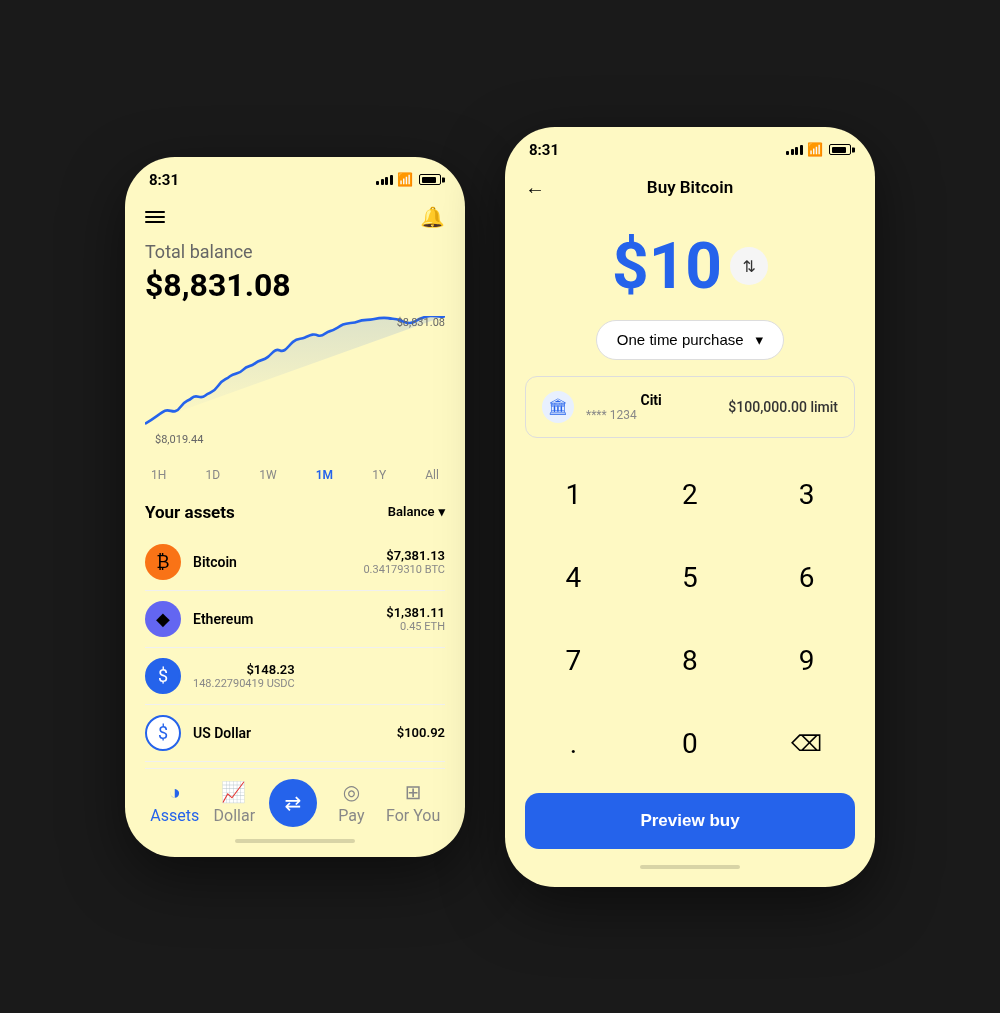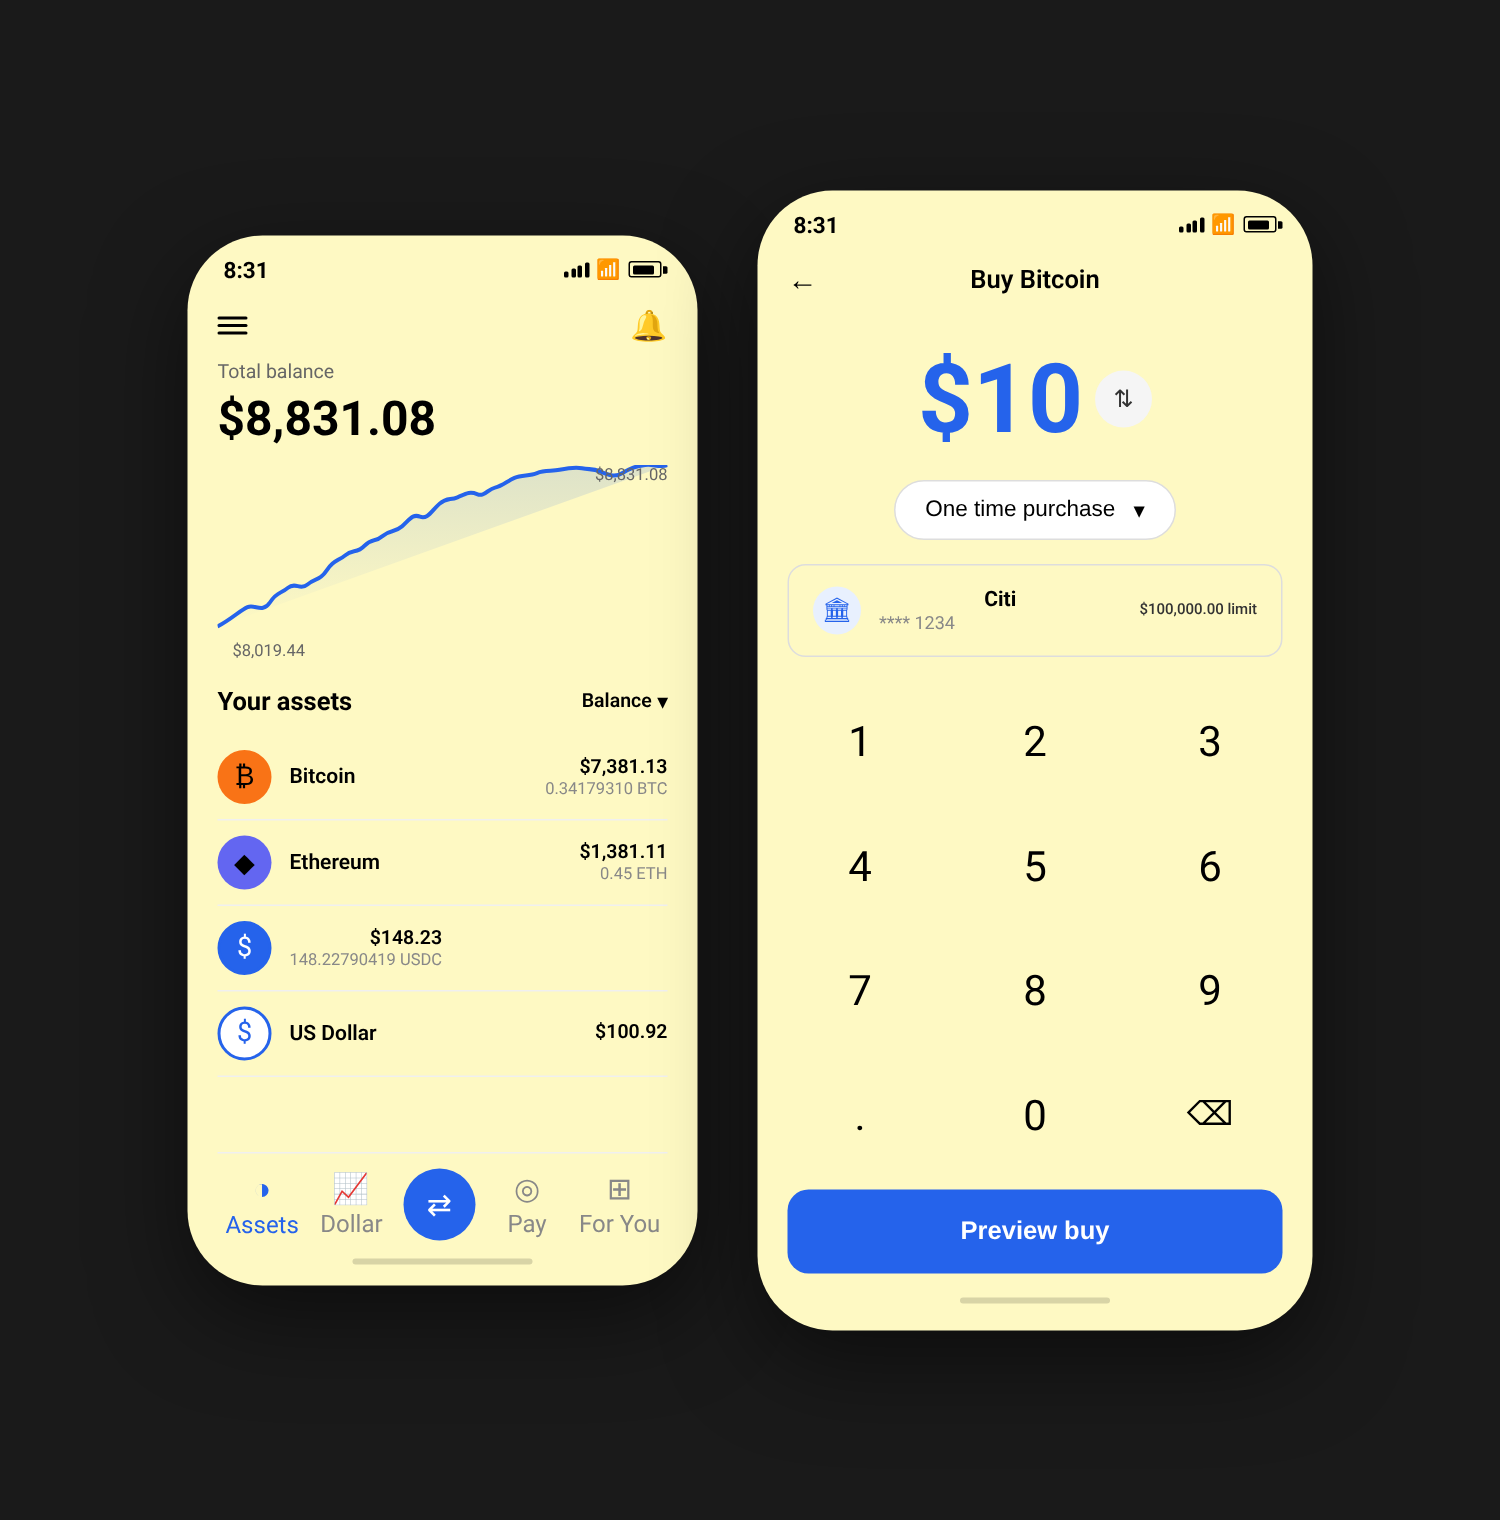--- a/index.html
+++ b/index.html
@@ -91,21 +91,21 @@
     .top-nav {
       display: flex;
       justify-content: space-between;
       align-items: center;
       padding: 8px 0 12px;
     }
     .hamburger { display: flex; flex-direction: column; gap: 3px; cursor: pointer; }
     .hamburger span { width: 20px; height: 2px; background: #000; border-radius: 1px; }
     .bell-icon { font-size: 20px; cursor: pointer; }
 
-    .total-balance-label { font-size: 13px; color: #666; margin-bottom: 4px; }
+    .total-balance-label { font-size: 18px; color: #666; margin-bottom: 4px; }
     .total-balance-value { font-size: 32px; font-weight: 700; color: #000; margin-bottom: 12px; }
 
     
     .chart-area {
       position: relative;
       height: 140px;
       margin-bottom: 8px;
     }
     .chart-max-label {
       position: absolute;
@@ -286,21 +286,21 @@
       width: 32px; height: 32px;
       background: #e8f0fe;
       border-radius: 50%;
       display: flex; align-items: center; justify-content: center;
       font-size: 16px;
       color: #2563eb;
     }
     .payment-info { flex: 1; }
     .payment-bank { font-size: 14px; font-weight: 700; text-align: center; }
     .payment-acct { font-size: 12px; color: #888; }
-    .payment-limit { font-size: 10px; font-weight: 500; color: #333; }
+    .payment-limit { font-size: 14px; font-weight: 500; color: #333; }
 
     
     .numpad {
       display: grid;
       grid-template-columns: repeat(3, 1fr);
       gap: 0;
       flex: 1;
       padding: 0 10px;
     }
     .numpad-key {
@@ -384,20 +384,28 @@
               <stop offset="0%" stop-color="#2563eb" stop-opacity="0.15"></stop>
               <stop offset="100%" stop-color="#2563eb" stop-opacity="0"></stop>
             </linearGradient>
           </defs>
           <path d="M0,100 C10,95 15,90 20,88 C25,86 30,92 35,85 C40,78 42,80 47,76 C52,72 55,78 60,74 C65,70 68,72 73,65 C78,58 80,60 85,56 C90,52 93,55 98,50 C103,45 105,48 110,44 C115,40 118,42 123,38 C128,34 130,30 135,32 C140,34 143,28 148,24 C153,20 155,22 160,20 C165,18 168,16 173,18 C178,20 180,15 185,14 C190,13 193,10 198,8 C203,6 208,7 213,5 C218,3 223,4 228,3 C233,2 238,1 243,2 C248,3 250,2 255,4 C260,6 265,8 270,5 C275,2 278,1 285,0 C290,-1 295,2 300,0" fill="url(#chartGrad)" stroke="none"></path>
           <path d="M0,100 C10,95 15,90 20,88 C25,86 30,92 35,85 C40,78 42,80 47,76 C52,72 55,78 60,74 C65,70 68,72 73,65 C78,58 80,60 85,56 C90,52 93,55 98,50 C103,45 105,48 110,44 C115,40 118,42 123,38 C128,34 130,30 135,32 C140,34 143,28 148,24 C153,20 155,22 160,20 C165,18 168,16 173,18 C178,20 180,15 185,14 C190,13 193,10 198,8 C203,6 208,7 213,5 C218,3 223,4 228,3 C233,2 238,1 243,2 C248,3 250,2 255,4 C260,6 265,8 270,5 C275,2 278,1 285,0 C290,-1 295,2 300,0" fill="none" stroke="#2563eb" stroke-width="2.5"></path>
         </svg>
         <span class="chart-min-label">$8,019.44</span>
       </div>
 
+      <div class="time-filters">
+        <span class="time-filter">1H</span>
+        <span class="time-filter">1D</span>
+        <span class="time-filter">1W</span>
+        <span class="time-filter active">1M</span>
+        <span class="time-filter">1Y</span>
+        <span class="time-filter">All</span>
+      </div>
 
       <div class="assets-header">
         <span class="assets-title">Your assets</span>
         <span class="balance-sort">
           <span>Balance</span>
           <span>▾</span>
         </span>
       </div>
 
       <div class="asset-row">

